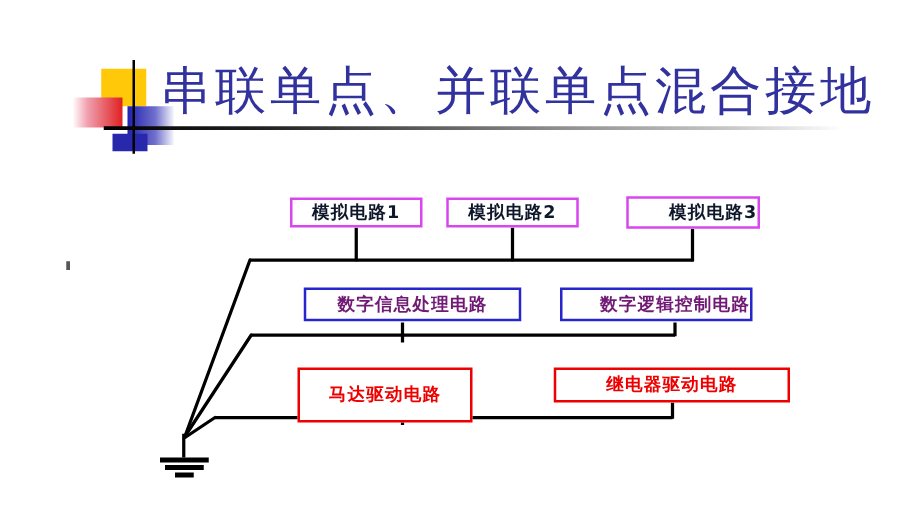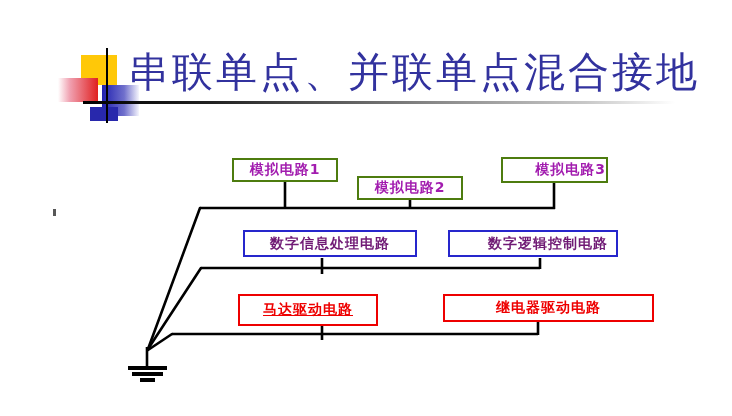--- a/index.html
+++ b/index.html
@@ -23,30 +23,30 @@
     font-family:"Liberation Serif","DejaVu Serif",serif;
     font-size:41px;line-height:44px;letter-spacing:3px;color:#32329e;
     white-space:nowrap;
   }
   .stray-mark{position:absolute;left:53px;top:209px;width:3px;height:7px;background:#3a3a3a;opacity:.85;}
   
   .cbox{
     position:absolute;background:#ffffff;display:flex;align-items:center;justify-content:center;
     font-weight:bold;font-size:14px;letter-spacing:1px;white-space:nowrap;box-sizing:border-box;
   }
-  .analog{border:2px solid #4d7c0f;color:#a21caf;}
+  .analog{border:2px solid #d946ef;color:#0f172a;}
   .digital{border:2px solid #2626cc;color:#701a75;}
   .driver{border:2px solid #ee0000;color:#ee0000;}
   .b-a1{left:232px;top:158px;width:106px;height:24px;}
-  .b-a2{left:357px;top:158px;width:106px;height:24px;margin-top:18px;}
+  .b-a2{left:357px;top:158px;width:106px;height:24px;}
   .b-a3{left:501px;top:157px;width:107px;height:26px;justify-content:flex-end;}
   .b-d1{left:243px;top:230px;width:174px;height:27px;}
-  .b-d2{left:448px;top:230px;width:170px;height:27px;padding-left:30px;}
-  .b-m1{left:238px;top:294px;width:140px;height:32px;text-decoration:underline;}
-  .b-m2{left:443px;top:294px;width:211px;height:28px;}
+  .b-d2{left:448px;top:230px;width:154px;height:27px;padding-left:30px;}
+  .b-m1{left:238px;top:294px;width:140px;height:44px;}
+  .b-m2{left:443px;top:294px;width:189px;height:28px;}
   svg.wires{position:absolute;left:0;top:0;}
 </style>
 </head>
 <body>
 
 <div class="deco deco-yellow"></div>
 <div class="deco deco-red"></div>
 <div class="deco deco-blue"></div>
 <div class="deco deco-blue-small"></div>
 <div class="deco deco-vline"></div>

